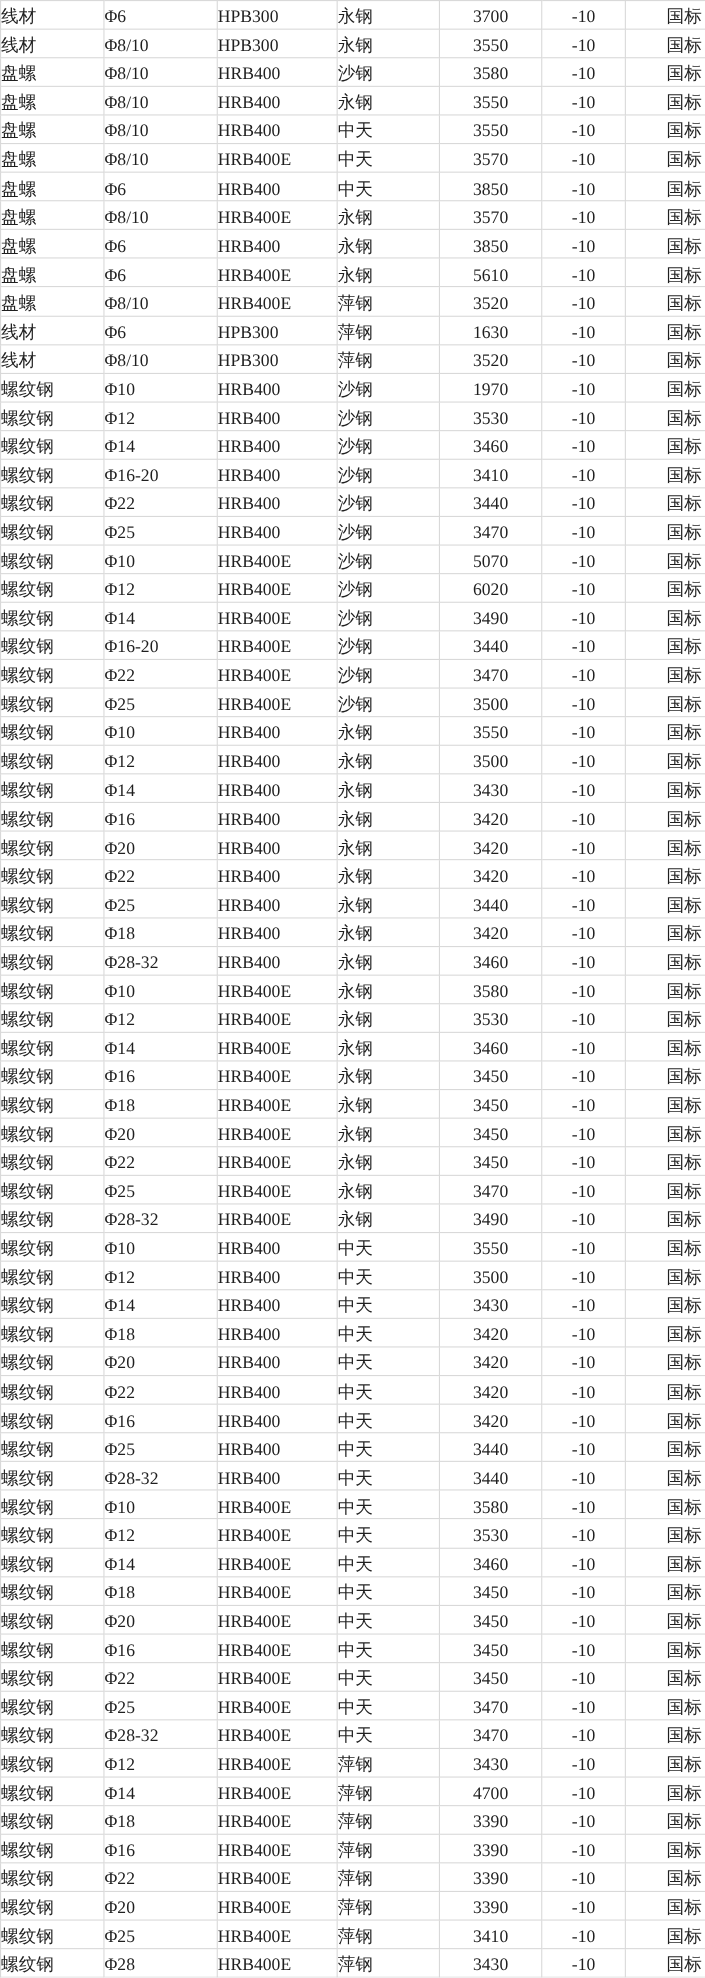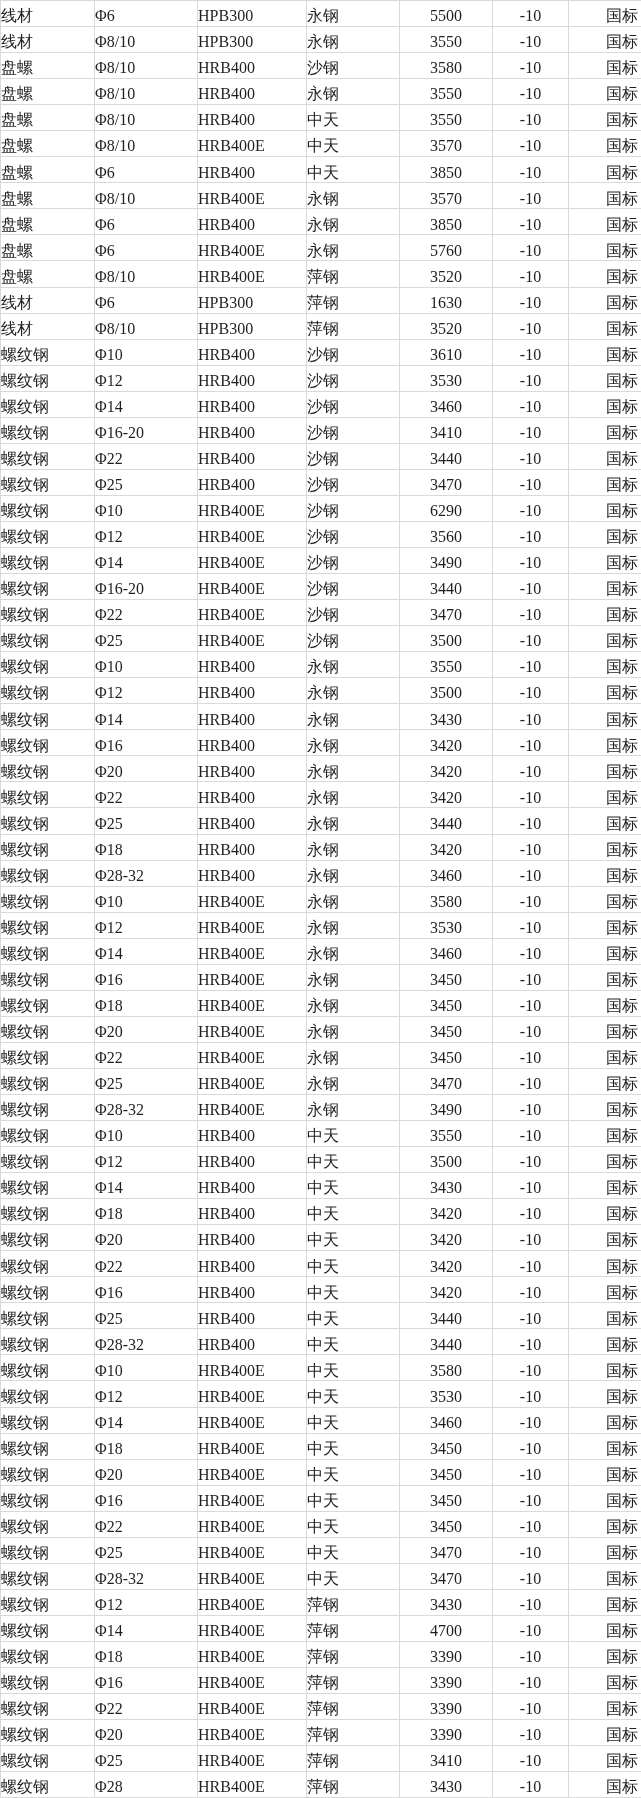--- a/index.html
+++ b/index.html
@@ -54,21 +54,21 @@
       <col style="width:93px">
       <col style="width:76px">
       <col style="width:107px">
     </colgroup>
     <tbody>
   <tr>
     <td class="c-product">线材</td>
     <td class="c-spec">Φ6</td>
     <td class="c-grade">HPB300</td>
     <td class="c-mill">永钢</td>
-    <td class="c-price">5500</td>
+    <td class="c-price">3700</td>
     <td class="c-change">-10</td>
     <td class="c-note">国标</td>
   </tr>
 
   <tr>
     <td class="c-product">线材</td>
     <td class="c-spec">Φ8/10</td>
     <td class="c-grade">HPB300</td>
     <td class="c-mill">永钢</td>
     <td class="c-price">3550</td>
@@ -144,21 +144,21 @@
     <td class="c-price">3850</td>
     <td class="c-change">-10</td>
     <td class="c-note">国标</td>
   </tr>
 
   <tr>
     <td class="c-product">盘螺</td>
     <td class="c-spec">Φ6</td>
     <td class="c-grade">HRB400E</td>
     <td class="c-mill">永钢</td>
-    <td class="c-price">5760</td>
+    <td class="c-price">5610</td>
     <td class="c-change">-10</td>
     <td class="c-note">国标</td>
   </tr>
 
   <tr>
     <td class="c-product">盘螺</td>
     <td class="c-spec">Φ8/10</td>
     <td class="c-grade">HRB400E</td>
     <td class="c-mill">萍钢</td>
     <td class="c-price">3520</td>
@@ -184,21 +184,21 @@
     <td class="c-price">3520</td>
     <td class="c-change">-10</td>
     <td class="c-note">国标</td>
   </tr>
 
   <tr>
     <td class="c-product">螺纹钢</td>
     <td class="c-spec">Φ10</td>
     <td class="c-grade">HRB400</td>
     <td class="c-mill">沙钢</td>
-    <td class="c-price">3610</td>
+    <td class="c-price">1970</td>
     <td class="c-change">-10</td>
     <td class="c-note">国标</td>
   </tr>
 
   <tr>
     <td class="c-product">螺纹钢</td>
     <td class="c-spec">Φ12</td>
     <td class="c-grade">HRB400</td>
     <td class="c-mill">沙钢</td>
     <td class="c-price">3530</td>
@@ -244,31 +244,31 @@
     <td class="c-price">3470</td>
     <td class="c-change">-10</td>
     <td class="c-note">国标</td>
   </tr>
 
   <tr>
     <td class="c-product">螺纹钢</td>
     <td class="c-spec">Φ10</td>
     <td class="c-grade">HRB400E</td>
     <td class="c-mill">沙钢</td>
-    <td class="c-price">6290</td>
+    <td class="c-price">5070</td>
     <td class="c-change">-10</td>
     <td class="c-note">国标</td>
   </tr>
 
   <tr>
     <td class="c-product">螺纹钢</td>
     <td class="c-spec">Φ12</td>
     <td class="c-grade">HRB400E</td>
     <td class="c-mill">沙钢</td>
-    <td class="c-price">3560</td>
+    <td class="c-price">6020</td>
     <td class="c-change">-10</td>
     <td class="c-note">国标</td>
   </tr>
 
   <tr>
     <td class="c-product">螺纹钢</td>
     <td class="c-spec">Φ14</td>
     <td class="c-grade">HRB400E</td>
     <td class="c-mill">沙钢</td>
     <td class="c-price">3490</td>

